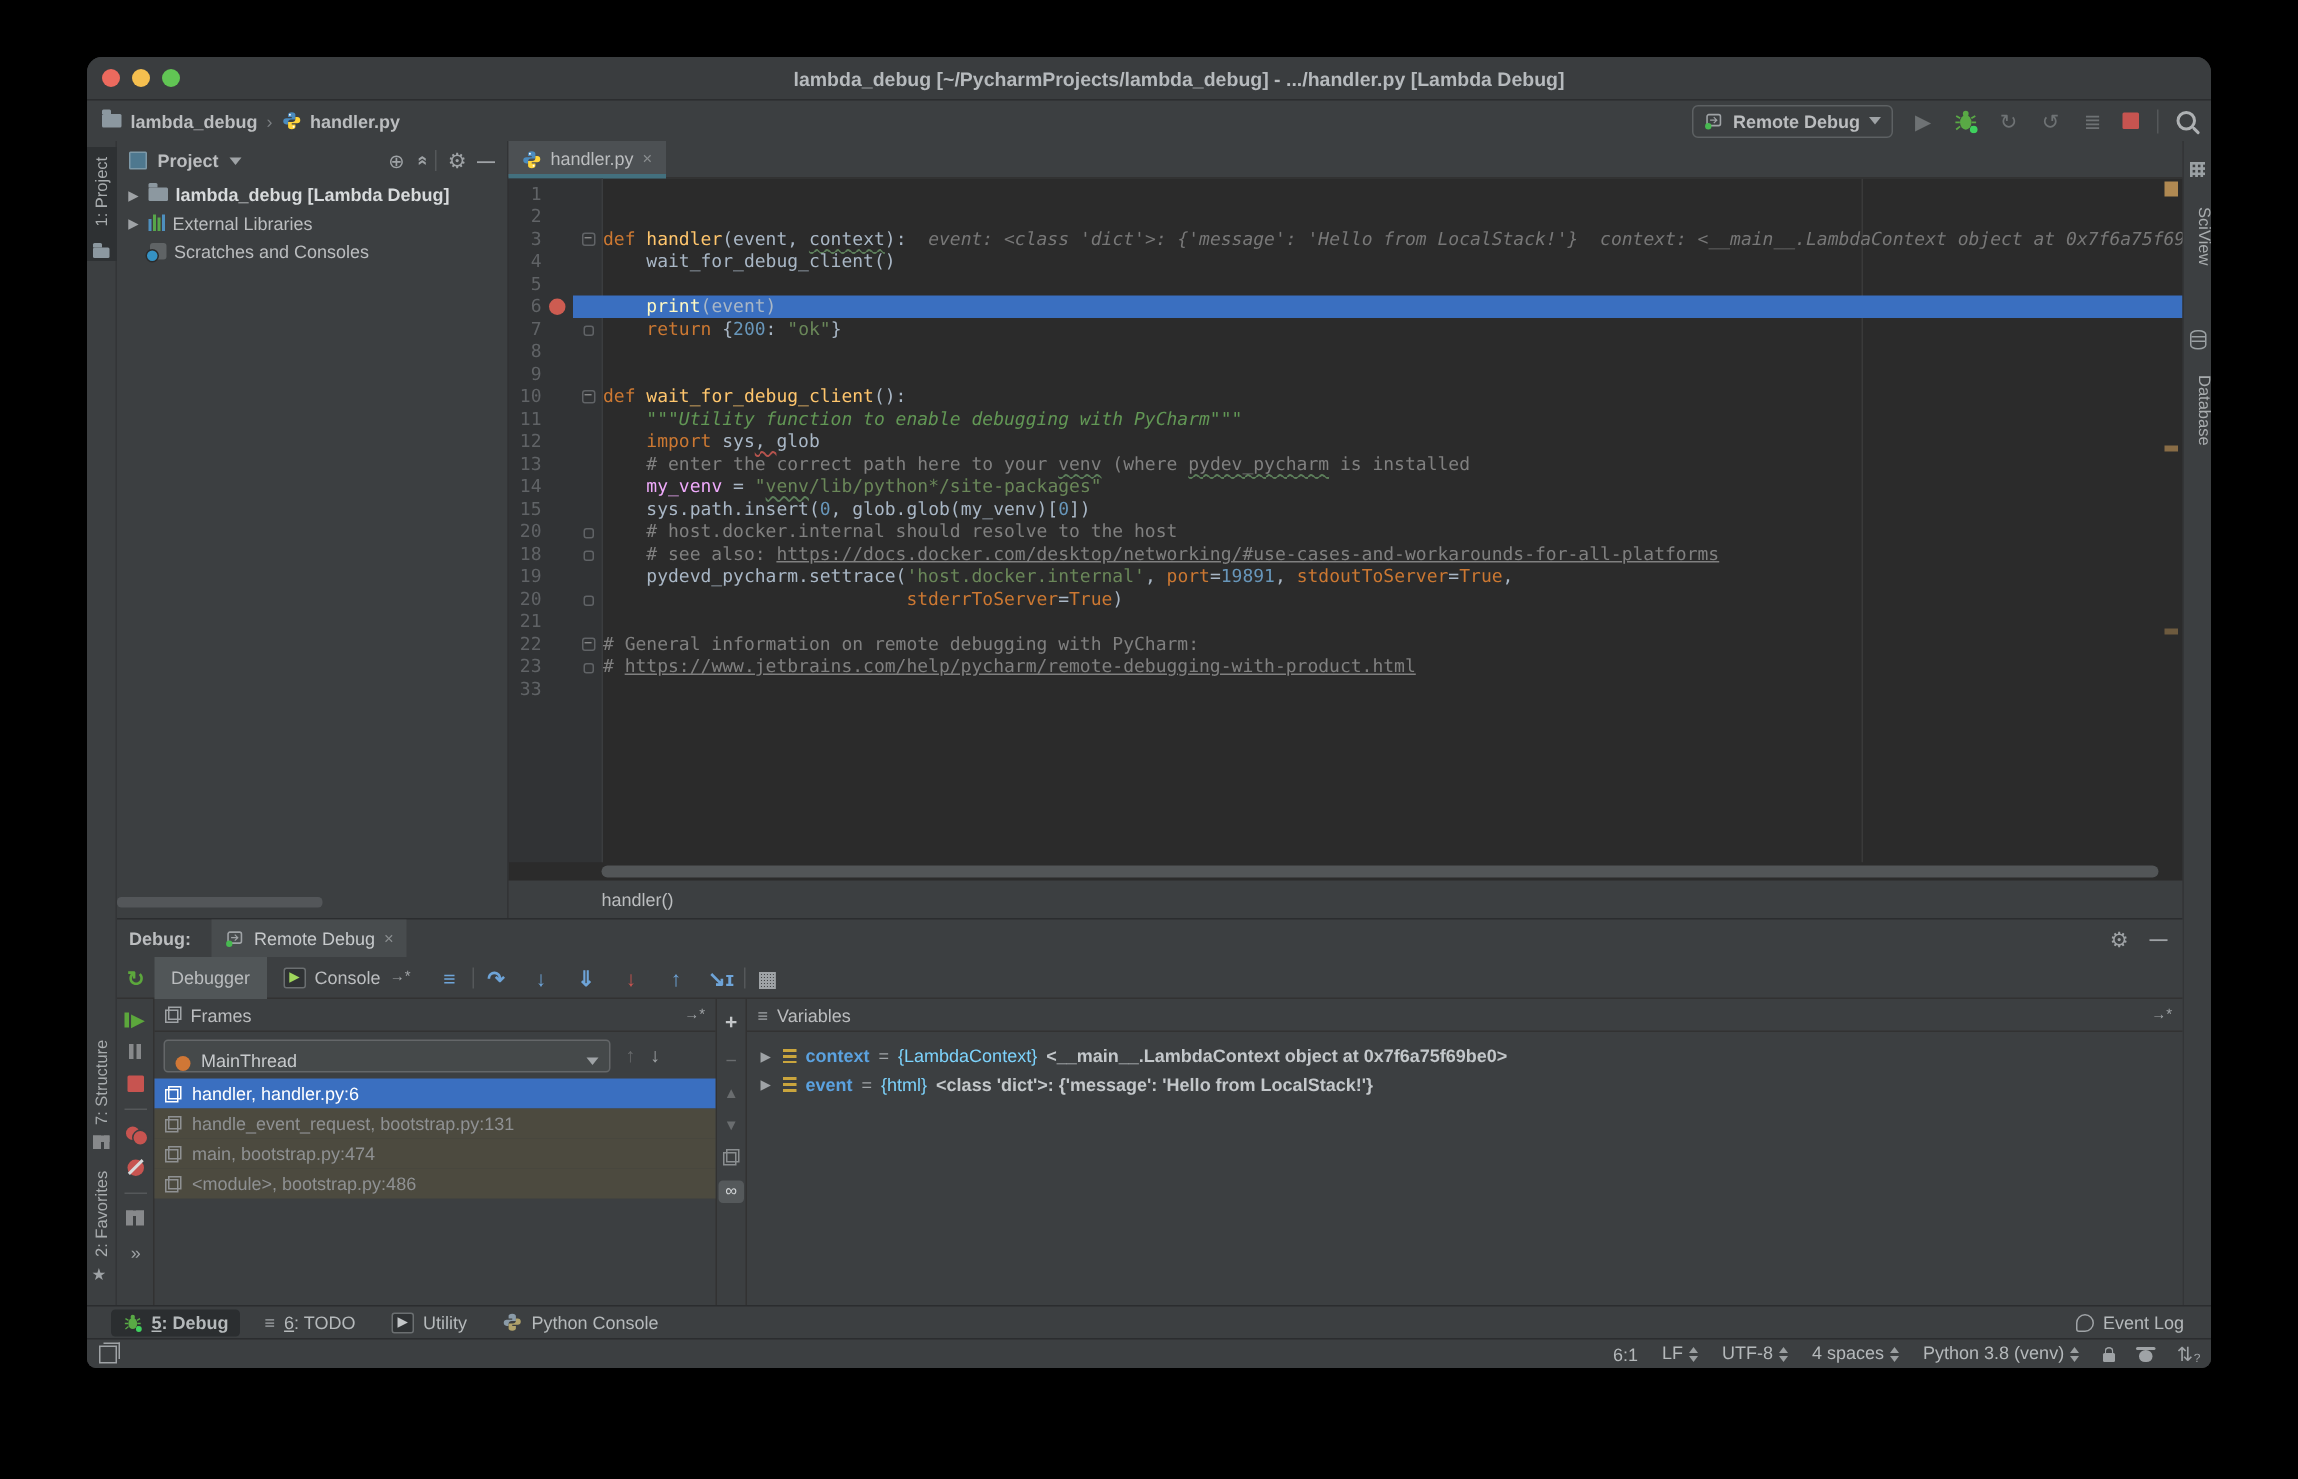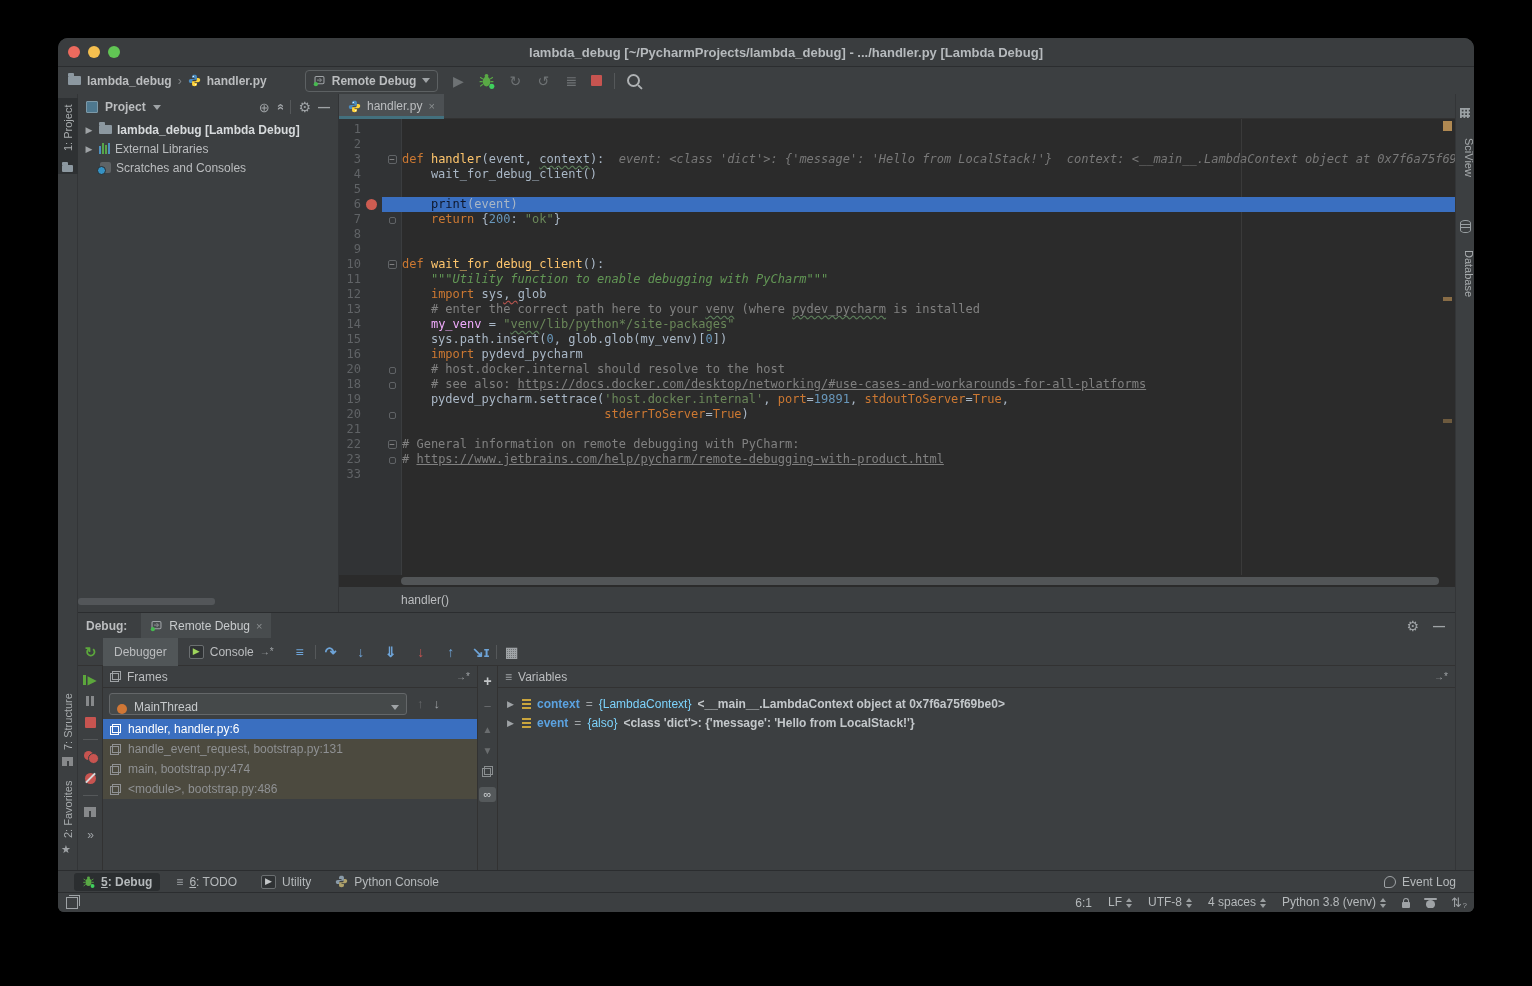--- a/index.html
+++ b/index.html
@@ -11,21 +11,21 @@
   
   .titlebar{height:28px;background:#3a3d3f;border-bottom:1px solid #2b2d2f;position:relative;
             display:flex;align-items:center;justify-content:center;padding-left:40px;}
   .title{font-weight:bold;font-size:13px;color:#b6babd;}
   .lights{position:absolute;left:10px;top:8px;display:flex;gap:8px;}
   .light{width:12px;height:12px;border-radius:50%;}
   .light.r{background:#ec6a5e}.light.y{background:#f5bf4f}.light.g{background:#61c554}
 
   
   .navbar{height:28px;background:#3c3f41;border-bottom:1px solid #2b2d2f;display:flex;
-          align-items:center;justify-content:flex-start;padding:0 10px;box-sizing:border-box;gap:38px;}
+          align-items:center;justify-content:space-between;padding:0 10px;box-sizing:border-box;}
   .crumbs{display:flex;align-items:center;gap:6px;color:#bbbdbf;font-weight:bold;}
   .crumb-sep{color:#7d8184;font-weight:normal;}
   .runbar{display:flex;align-items:center;gap:12px;}
   .runcfg{display:flex;align-items:center;gap:6px;border:1px solid #5d6163;border-radius:4px;
           height:20px;padding:0 7px;color:#bbbdbf;font-weight:bold;}
   .caret{width:0;height:0;border:4px solid transparent;border-top:5px solid #9fa3a6;margin-top:4px;}
   .tbi{width:16px;text-align:center;font-size:14px;color:#6e7274;}
   .tbi.sep{width:1px;height:16px;background:#55585a;}
   .stop-sq{width:11px;height:11px;background:#c75450;border-radius:1px;}
   .mag{width:9px;height:9px;border:2px solid #aeb1b3;border-radius:50%;position:relative;}
@@ -100,21 +100,21 @@
   .bpc{width:21px;flex:none;position:relative;}
   .bpdot{position:absolute;left:5px;top:2px;width:11px;height:11px;border-radius:50%;background:#cd5c51;}
   .lb{flex:1;display:flex;}
   .foldc{width:20px;flex:none;display:flex;align-items:center;justify-content:center;}
   .cl.hl .lb{background:#3a6fc0;}
   .fm{width:9px;height:9px;border:1px solid #606366;border-radius:2px;font-size:9px;line-height:7px;
       text-align:center;color:#9b9b9b;box-sizing:border-box;}
   .fm.end{width:7px;height:7px;margin-top:2px;}
   .tok.pl{color:#a9b7c6}.tok.kw{color:#cc7832}.tok.fn{color:#ffc66d}.tok.str{color:#6a8759}
   .tok.doc{color:#629755;font-style:italic}.tok.com{color:#808080}.tok.num{color:#6897bb}
-  .tok.bi{color:#0f172a}.tok.var{color:#f0abfc}
+  .tok.bi{color:#fef9c3}.tok.var{color:#f0abfc}
   .tok.hint{color:#787878;font-style:italic}
   .tok.sp{text-decoration:underline;text-decoration-style:wavy;text-decoration-color:#5c7e5a;text-underline-offset:2px;}
   .tok.rsp{text-decoration:underline;text-decoration-style:wavy;text-decoration-color:#b5534d;text-underline-offset:2px;}
   .tok.lnk{text-decoration:underline;}
   .hscroll{position:absolute;left:62px;right:16px;top:483px;height:8px;background:#595d5f;border-radius:4px;opacity:.85;}
   .emark{position:absolute;right:3px;width:9px;background:#b08952;}
   .ebc{position:absolute;left:0;right:0;top:492px;height:26px;background:#3c3f41;border-top:1px solid #2b2b2b;
        display:flex;align-items:center;padding-left:62px;color:#bbbdbf;box-sizing:border-box;}
 
   
@@ -362,21 +362,20 @@
             <div class="cl hl"><span class="ln">6</span><span class="bpc"><span class="bpdot"></span></span><span class="lb"><span class="foldc"></span><span class="codetext"><span class="tok pl">    </span><span class="tok bi">print</span><span class="tok pl">(event)</span></span></span></div>
             <div class="cl"><span class="ln">7</span><span class="bpc"></span><span class="lb"><span class="foldc"><span class="fm end"></span></span><span class="codetext"><span class="tok pl">    </span><span class="tok kw">return</span><span class="tok pl"> {</span><span class="tok num">200</span><span class="tok pl">: </span><span class="tok str">"ok"</span><span class="tok pl">}</span></span></span></div>
             <div class="cl"><span class="ln">8</span><span class="bpc"></span><span class="lb"><span class="foldc"></span><span class="codetext"></span></span></div>
             <div class="cl"><span class="ln">9</span><span class="bpc"></span><span class="lb"><span class="foldc"></span><span class="codetext"></span></span></div>
             <div class="cl"><span class="ln">10</span><span class="bpc"></span><span class="lb"><span class="foldc"><span class="fm">−</span></span><span class="codetext"><span class="tok kw">def </span><span class="tok fn">wait_for_debug_client</span><span class="tok pl">():</span></span></span></div>
             <div class="cl"><span class="ln">11</span><span class="bpc"></span><span class="lb"><span class="foldc"></span><span class="codetext"><span class="tok doc">    """Utility function to enable debugging with PyCharm"""</span></span></span></div>
             <div class="cl"><span class="ln">12</span><span class="bpc"></span><span class="lb"><span class="foldc"></span><span class="codetext"><span class="tok pl">    </span><span class="tok kw">import</span><span class="tok pl"> sys</span><span class="tok pl rsp">, </span><span class="tok pl">glob</span></span></span></div>
             <div class="cl"><span class="ln">13</span><span class="bpc"></span><span class="lb"><span class="foldc"></span><span class="codetext"><span class="tok com">    # enter the correct path here to your </span><span class="tok com sp">venv</span><span class="tok com"> (where </span><span class="tok com sp">pydev_pycharm</span><span class="tok com"> is installed</span></span></span></div>
             <div class="cl"><span class="ln">14</span><span class="bpc"></span><span class="lb"><span class="foldc"></span><span class="codetext"><span class="tok pl">    </span><span class="tok var">my_venv</span><span class="tok pl"> = </span><span class="tok str">"</span><span class="tok str sp">venv</span><span class="tok str">/lib/python*/site-packages"</span></span></span></div>
             <div class="cl"><span class="ln">15</span><span class="bpc"></span><span class="lb"><span class="foldc"></span><span class="codetext"><span class="tok pl">    sys.path.insert(</span><span class="tok num">0</span><span class="tok pl">, glob.glob(my_venv)[</span><span class="tok num">0</span><span class="tok pl">])</span></span></span></div>
-            <div class="cl"><span class="ln">16</span><span class="bpc"></span><span class="lb"><span class="foldc"></span><span class="codetext"><span class="tok pl">    </span><span class="tok kw">import</span><span class="tok pl"> pydevd_pycharm</span></span></span></div>
             <div class="cl"><span class="ln">20</span><span class="bpc"></span><span class="lb"><span class="foldc"><span class="fm end"></span></span><span class="codetext"><span class="tok com">    # host.docker.internal should resolve to the host</span></span></span></div>
             <div class="cl"><span class="ln">18</span><span class="bpc"></span><span class="lb"><span class="foldc"><span class="fm end"></span></span><span class="codetext"><span class="tok com">    # see also: </span><span class="tok com lnk">https://docs.docker.com/desktop/networking/#use-cases-and-workarounds-for-all-platforms</span></span></span></div>
             <div class="cl"><span class="ln">19</span><span class="bpc"></span><span class="lb"><span class="foldc"></span><span class="codetext"><span class="tok pl">    pydevd_pycharm.settrace(</span><span class="tok str">'host.docker.internal'</span><span class="tok pl">, </span><span class="tok kw">port</span><span class="tok pl">=</span><span class="tok num">19891</span><span class="tok pl">, </span><span class="tok kw">stdoutToServer</span><span class="tok pl">=</span><span class="tok kw">True</span><span class="tok pl">,</span></span></span></div>
             <div class="cl"><span class="ln">20</span><span class="bpc"></span><span class="lb"><span class="foldc"><span class="fm end"></span></span><span class="codetext"><span class="tok pl">                            </span><span class="tok kw">stderrToServer</span><span class="tok pl">=</span><span class="tok kw">True</span><span class="tok pl">)</span></span></span></div>
             <div class="cl"><span class="ln">21</span><span class="bpc"></span><span class="lb"><span class="foldc"></span><span class="codetext"></span></span></div>
             <div class="cl"><span class="ln">22</span><span class="bpc"></span><span class="lb"><span class="foldc"><span class="fm">−</span></span><span class="codetext"><span class="tok com"># General information on remote debugging with PyCharm:</span></span></span></div>
             <div class="cl"><span class="ln">23</span><span class="bpc"></span><span class="lb"><span class="foldc"><span class="fm end"></span></span><span class="codetext"><span class="tok com"># </span><span class="tok com lnk">https://www.jetbrains.com/help/pycharm/remote-debugging-with-product.html</span></span></span></div>
             <div class="cl"><span class="ln">33</span><span class="bpc"></span><span class="lb"><span class="foldc"></span><span class="codetext"></span></span></div>
           </div>
       <div class="emark" style="top:2px;height:10px;"></div>
@@ -490,21 +489,21 @@
 
     <div class="vars">
       <div class="phead">
         <span class="hamb">≡</span>
         <span>Variables</span>
         <span class="spacer"></span>
         <span class="pin">→*</span>
       </div>
       <div class="vrows" id="vars-list">
             <div class="vrow"><span class="tri">▶</span><span class="vic"></span><span class="vname">context</span><span class="veq">=</span><span class="vtype">{LambdaContext}</span><span class="vval">&lt;__main__.LambdaContext object at 0x7f6a75f69be0&gt;</span></div>
-            <div class="vrow"><span class="tri">▶</span><span class="vic"></span><span class="vname">event</span><span class="veq">=</span><span class="vtype">{also}</span><span class="vval">&lt;class 'dict'&gt;: {'message': 'Hello from LocalStack!'}</span></div>
+            <div class="vrow"><span class="tri">▶</span><span class="vic"></span><span class="vname">event</span><span class="veq">=</span><span class="vtype">{html}</span><span class="vval">&lt;class 'dict'&gt;: {'message': 'Hello from LocalStack!'}</span></div>
           </div>
     </div>
   </div>
 
   <div class="twbar">
     <div class="twb active">
       <svg width="13" height="13" viewBox="0 0 16 16">
             <ellipse cx="8" cy="9" rx="3.6" ry="4.6" fill="#59a945"></ellipse>
             <circle cx="8" cy="3.6" r="1.8" fill="#59a945"></circle>
             <path stroke="#59a945" stroke-width="1.1" fill="none" d="M4.5 6.5L2 5M4.3 9H1.5M4.5 11.5L2 13.5M11.5 6.5L14 5M11.7 9h2.8M11.5 11.5L14 13.5"></path>

